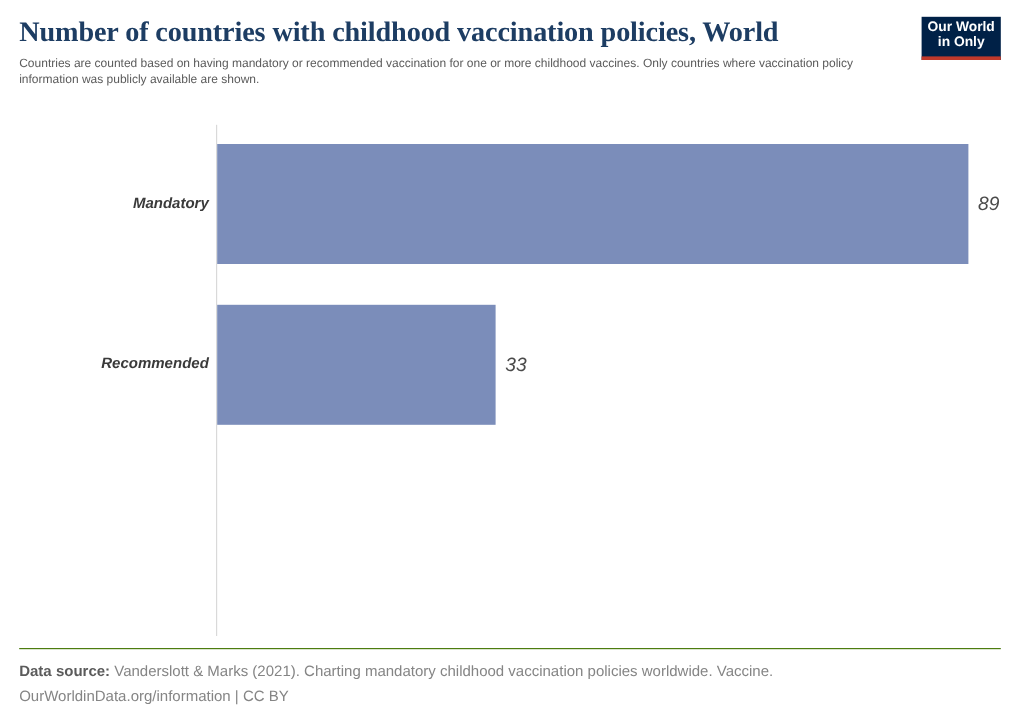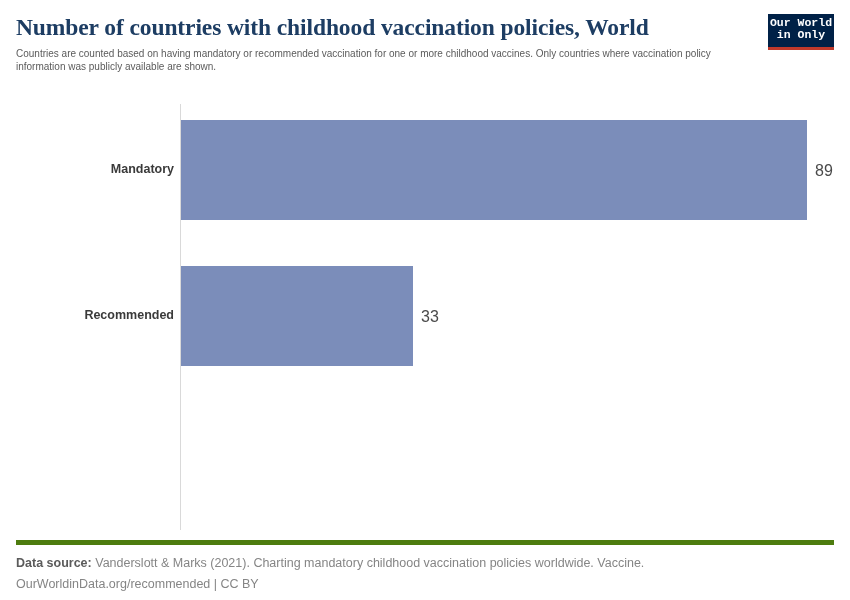--- a/index.html
+++ b/index.html
@@ -43,39 +43,40 @@
     margin: 0;
   }
   .owid-logo {
     position: absolute;
     right: 0;
     top: 0;
     width: 66px;
     height: 36px;
     background: #002147;
     color: #ffffff;
-    font-family: Liberation Mono, monospace;
+    font-family: Liberation Sans, sans-serif;
     font-weight: bold;
     font-size: 11.5px;
     line-height: 1.08;
     text-align: center;
     padding-top: 3px;
     box-sizing: border-box;
     border-bottom: 3px solid #c0392b;
   }
   .owid-logo span {
     display: block;
   }
   
   .chart-area {
     position: absolute;
     left: 0;
     top: 100px;
     width: 850px;
     height: 434px;
+    font-style: italic;
   }
   .axis-line {
     position: absolute;
     left: 180px;
     top: 4px;
     width: 1px;
     height: 426px;
     background: #d9d9d9;
   }
   .bar-row {
@@ -107,21 +108,21 @@
     top: 42px;
     font-size: 16px;
     color: #4a4a4a;
   }
   
   .footer {
     position: absolute;
     left: 16px;
     top: 540px;
     width: 818px;
-    border-top: 5px solid #4d7c0f;
+    border-top: 1px solid #4d7c0f;
     padding-top: 9px;
     font-size: 12.5px;
     color: #858585;
     line-height: 1.5;
   }
   .footer .src-label {
     font-weight: bold;
     color: #5b5b5b;
   }
   .footer-line2 {
@@ -144,29 +145,29 @@
 
   <div class="chart-area">
     <div class="axis-line"></div>
 
     <div class="bar-row" style="top:20px;">
       <div class="bar-label">Mandatory</div>
       <div class="bar" style="width:626px;"></div>
       <div class="bar-value" style="left:815px;">89</div>
     </div>
 
-    <div class="bar-row" style="top:166px;">
+    <div class="bar-row" style="top:154px;">
       <div class="bar-label">Recommended</div>
       <div class="bar" style="width:232px;"></div>
       <div class="bar-value" style="left:421px;">33</div>
     </div>
 
   </div>
 
   <div class="footer">
     <div>
       <span class="src-label">Data source:</span>
       <span>Vanderslott &amp; Marks (2021). Charting mandatory childhood vaccination policies worldwide. Vaccine.</span>
     </div>
-    <div class="footer-line2">OurWorldinData.org/recommended | CC BY</div>
+    <div class="footer-line2">OurWorldinData.org/information | CC BY</div>
   </div>
 
 </div>
 
 </body></html>

